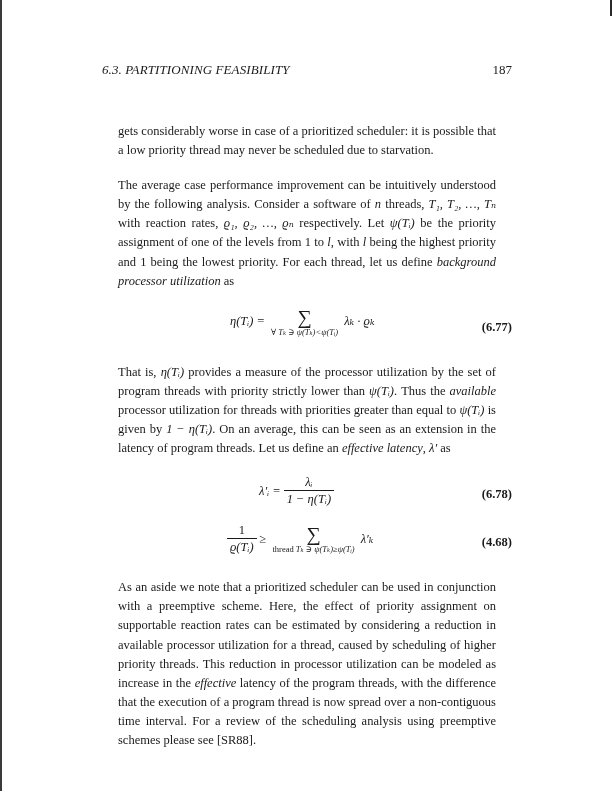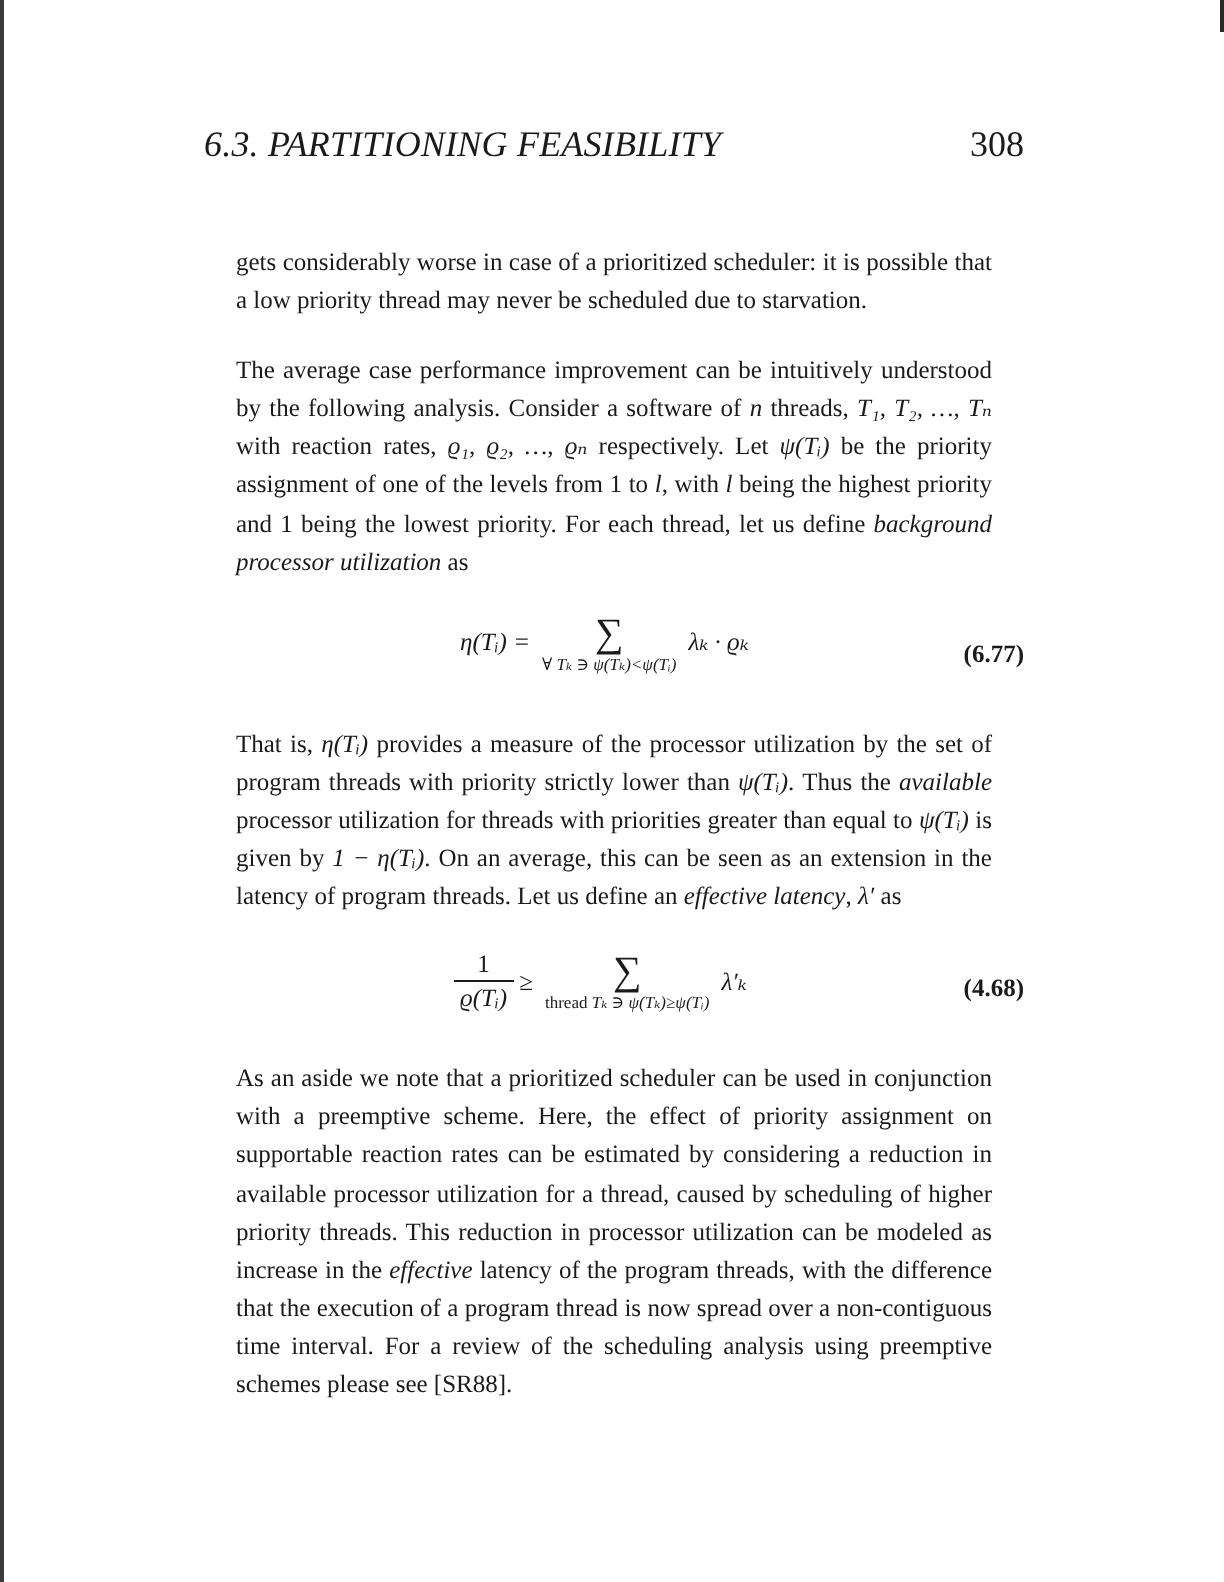--- a/index.html
+++ b/index.html
@@ -5,21 +5,21 @@
   html, body { margin: 0; padding: 0; }
   body {
     width: 612px; height: 791px; position: relative; overflow: hidden;
     background: #ffffff; color: #1a1a1a;
     font-family: "Liberation Serif", "DejaVu Serif", serif;
   }
   .left-edge { position: absolute; left: 0; top: 0; width: 2px; height: 791px; background: #3a3a3a; }
   .right-mark { position: absolute; right: 0; top: 0; width: 2px; height: 16px; background: #2a2a2a; }
   .header {
     position: absolute; top: 62px; left: 102px; width: 410px; height: 20px;
-    font-size: 18px;
+    font-size: 13px;
   }
   .header .title { position: absolute; left: 0; top: 0; font-style: italic; letter-spacing: 0.1px; }
   .header .pageno { position: absolute; right: 0; top: 0; }
   .body {
     position: absolute; left: 102px; top: 106px; width: 410px;
     font-size: 12.5px; line-height: 19.1px; text-align: justify;
   }
   p { margin: 16px; }
   .para-gap { margin-top: 8px; }
   .eq {
@@ -38,21 +38,21 @@
   em { font-style: italic; }
 </style>
 </head>
 <body>
 
 <div class="left-edge"></div>
 <div class="right-mark"></div>
 
 <div class="header">
   <span class="title">6.3.  PARTITIONING FEASIBILITY</span>
-  <span class="pageno">308</span>
+  <span class="pageno">187</span>
 </div>
 
 <div class="body">
   <p>gets considerably worse in case of a prioritized scheduler: it is possible that a low priority thread may never be scheduled due to starvation.</p>
 
   <p class="para-gap"><span>The average case performance improvement can be intuitively understood by the following analysis. Consider a software of </span><em>n</em><span> threads, </span><em>T₁, T₂, …, Tₙ</em><span> with reaction rates, </span><em>ϱ₁, ϱ₂, …, ϱₙ</em><span> respectively. Let </span><em>ψ(Tᵢ)</em><span> be the priority assignment of one of the levels from 1 to </span><em>l</em><span>, with </span><em>l</em><span> being the highest priority and 1 being the lowest priority. For each thread, let us define </span><em>background processor utilization</em><span> as</span></p>
 
   <div class="eq" style="margin-top:10px;">
     <div class="content" style="left:128px;">
       <span>η(Tᵢ) =</span>
@@ -60,20 +60,30 @@
         <span class="sig">∑</span>
         <span class="lim">∀ Tₖ ∋ ψ(Tₖ)&lt;ψ(Tᵢ)</span>
       </span>
       <span>λₖ · ϱₖ</span>
     </div>
     <span class="num">(6.77)</span>
   </div>
 
   <p><span>That is, </span><em>η(Tᵢ)</em><span> provides a measure of the processor utilization by the set of program threads with priority strictly lower than </span><em>ψ(Tᵢ)</em><span>. Thus the </span><em>available</em><span> processor utilization for threads with priorities greater than equal to </span><em>ψ(Tᵢ)</em><span> is given by </span><em>1 − η(Tᵢ)</em><span>. On an average, this can be seen as an extension in the latency of program threads. Let us define an </span><em>effective latency</em><span>, </span><em>λ′</em><span> as</span></p>
 
+  <div class="eq" style="margin-top:8px;">
+    <div class="content" style="left:157px;">
+      <span>λ′ᵢ =</span>
+      <span class="frac">
+        <span class="n">λᵢ</span>
+        <span class="d">1 − η(Tᵢ)</span>
+      </span>
+    </div>
+    <span class="num">(6.78)</span>
+  </div>
 
 
   <div class="eq" style="margin-top:8px;">
     <div class="content" style="left:122px;">
       <span class="frac">
         <span class="n mrm">1</span>
         <span class="d">ϱ(Tᵢ)</span>
       </span>
       <span class="mrm">≥</span>
       <span class="sum">

